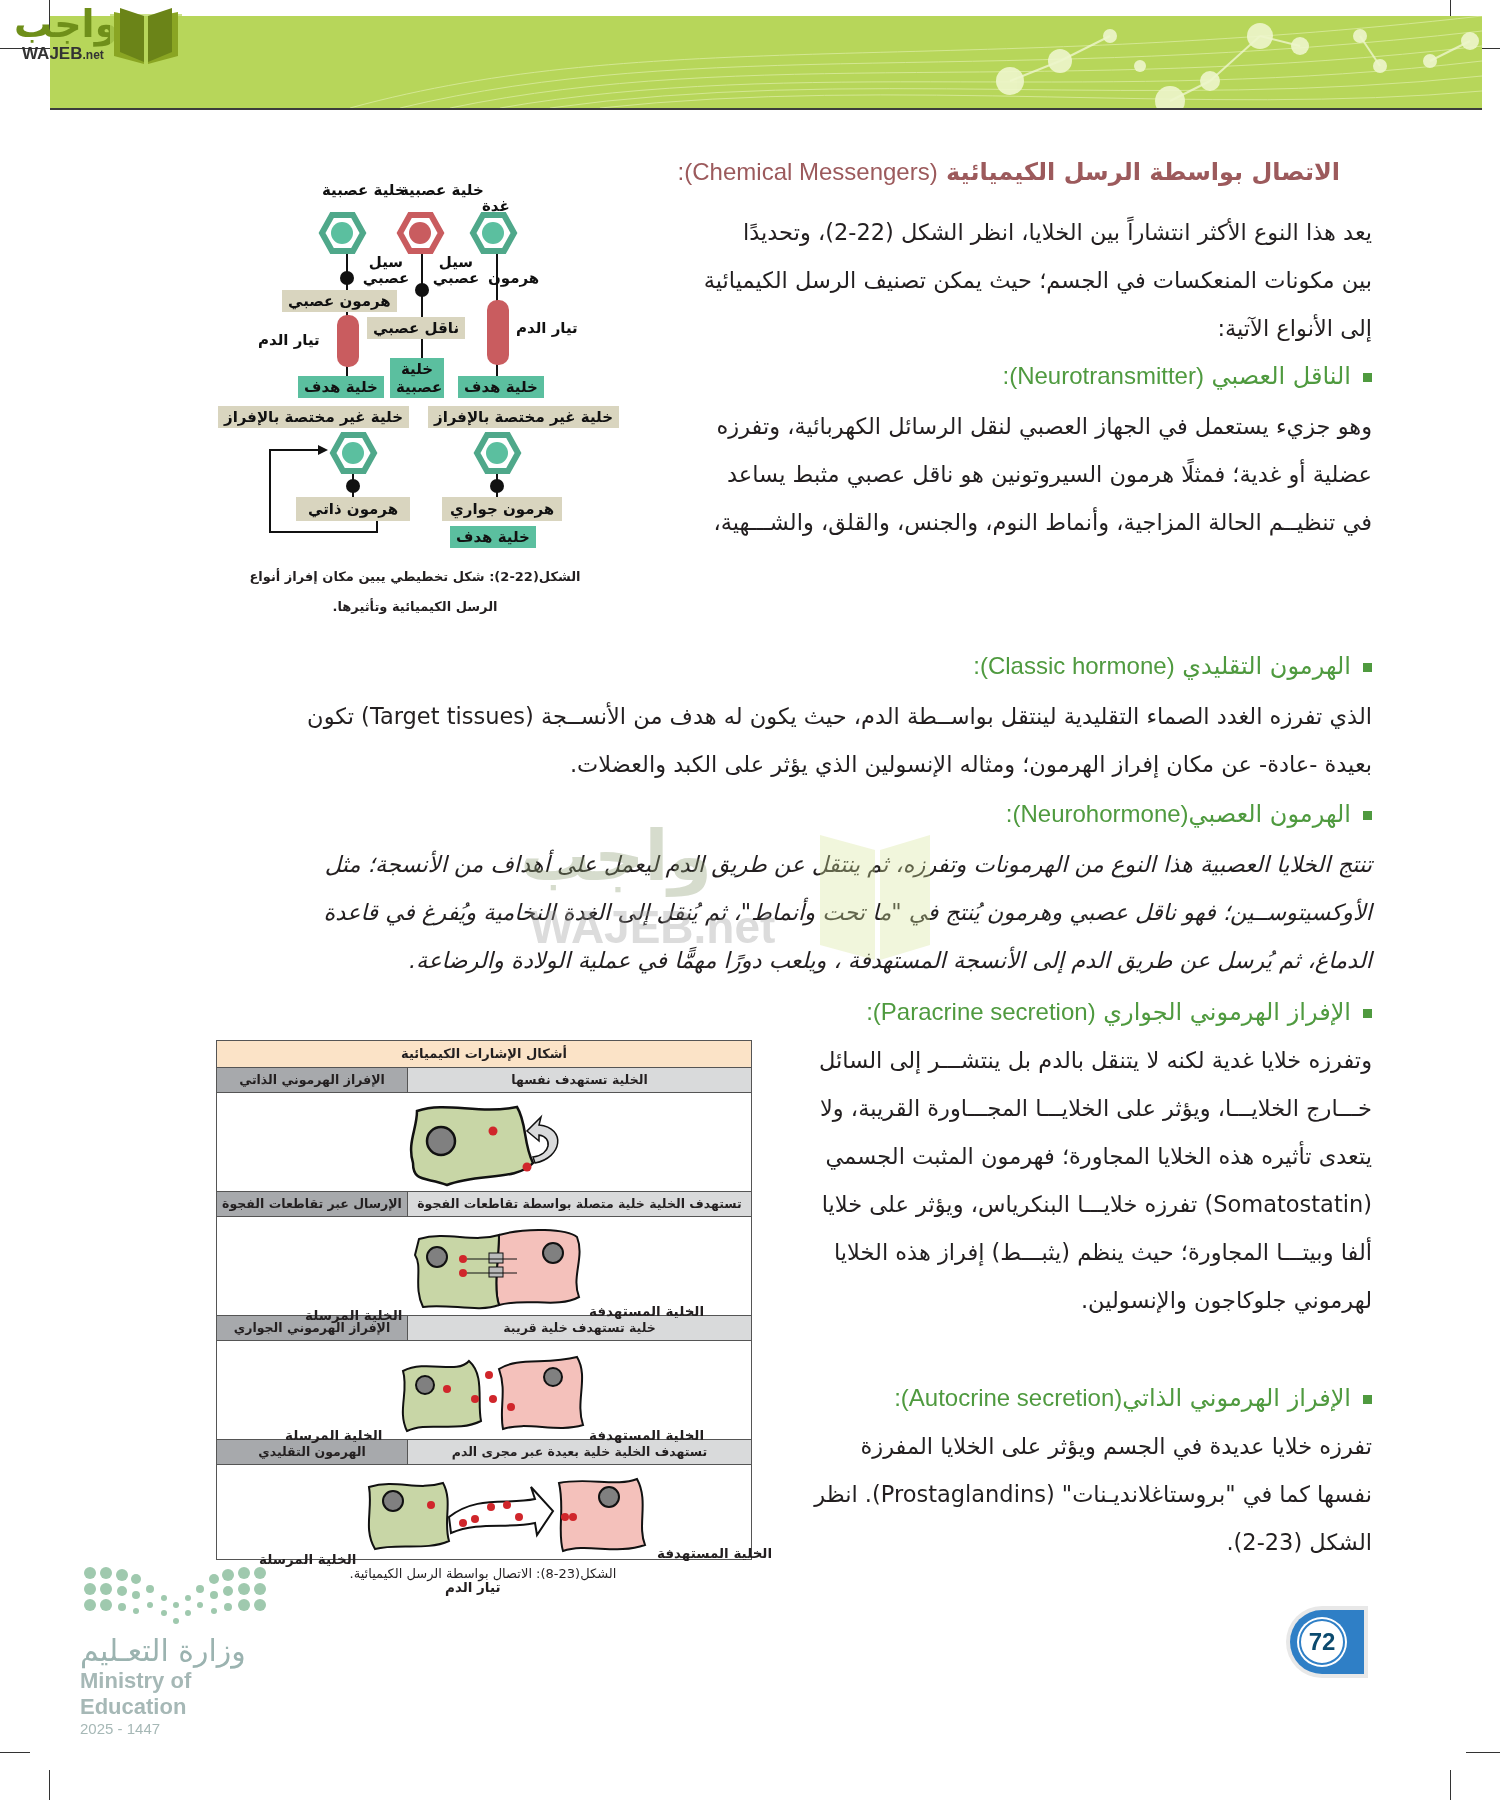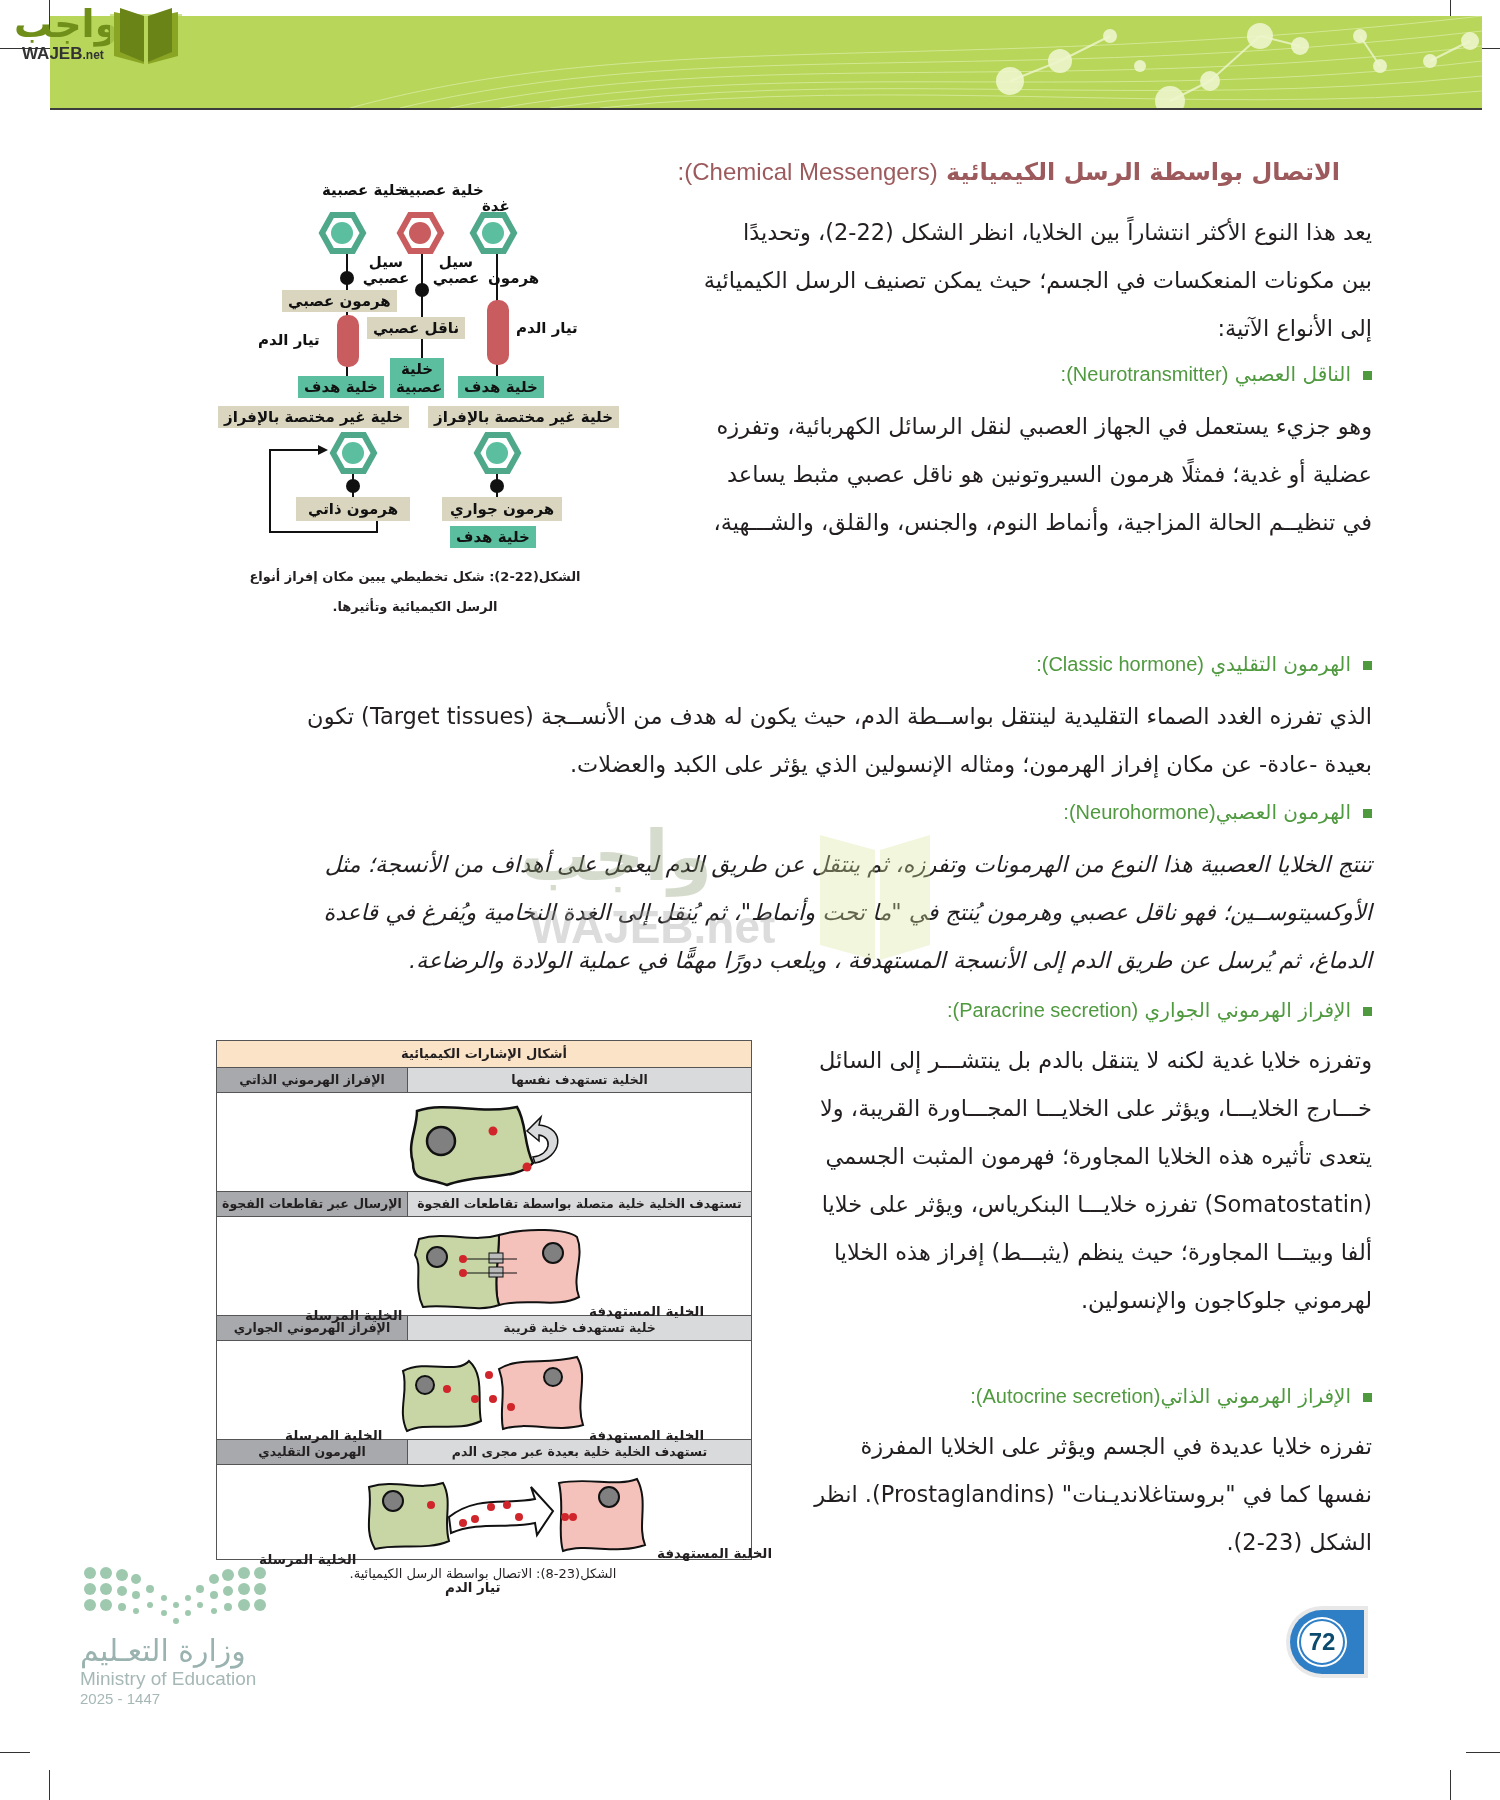--- a/index.html
+++ b/index.html
@@ -10,21 +10,21 @@
   .banner svg{position:absolute;left:0;top:0;}
   .crop{background:#333;}
   .logo{left:10px;top:6px;width:180px;height:60px;}
   .logo-ar{position:absolute;left:4px;top:-4px;font-size:38px;font-weight:bold;color:#6f8f1a;font-family:"DejaVu Sans",sans-serif;}
   .logo-en{position:absolute;left:12px;top:38px;font-size:17px;font-weight:bold;color:#333;font-family:"Liberation Sans",sans-serif;}
   .logo-en small{font-size:12px;}
   
   .rtl{direction:rtl;text-align:right;}
   .h-main{font-size:24px;color:#9c5a5c;font-weight:bold;}
   .h-main .en{font-family:"Liberation Sans",sans-serif;font-weight:normal;}
-  .h-sub{font-size:20px;color:#4f9a3f;}
+  .h-sub{font-size:24px;color:#4f9a3f;}
   .h-sub .bullet{display:inline-block;width:9px;height:9px;background:#4f9a3f;margin-left:12px;vertical-align:middle;}
   .h-sub .en{font-family:"Liberation Sans",sans-serif;}
   .para{font-size:22.5px;line-height:48px;color:#231f20;text-align:justify;text-align-last:right;}
   .caption{font-size:13px;color:#231f20;text-align:center;line-height:30px;font-weight:bold;}
   
   .lbl{position:absolute;font-size:15px;font-weight:bold;color:#111;text-align:center;white-space:nowrap;line-height:16px;}
   .box{position:absolute;font-size:15px;font-weight:bold;color:#111;padding:2px 6px;white-space:nowrap;text-align:center;line-height:18px;}
   .beige{background:#d9d5bf;}
   .teal{background:#5bbf9f;}
   
@@ -32,21 +32,21 @@
   .sig-title{height:26px;background:#fbe3c7;border-bottom:1.5px solid #555;font-size:13px;font-weight:bold;text-align:center;line-height:26px;}
   .sig-head{display:flex;height:24px;border-bottom:1.5px solid #555;font-size:12.5px;font-weight:bold;line-height:24px;direction:rtl;}
   .sig-head .desc{flex:1;background:#d9dadb;text-align:center;border-left:1.5px solid #555;}
   .sig-head .type{width:190px;background:#a7a9ac;text-align:center;}
   .sig-body{position:relative;border-bottom:1.5px solid #555;}
   .sig-body:last-child{border-bottom:none;}
   .cell-lbl{position:absolute;font-size:13.5px;font-weight:bold;white-space:nowrap;margin-top:44px;}
   
   .moe{left:80px;top:1565px;width:200px;}
   .moe-ar{font-size:30px;color:#9bb3b0;letter-spacing:1px;}
-  .moe-en{font-size:19px;color:#a6b8b6;font-family:"Liberation Sans",sans-serif;}
+  .moe-en{font-size:22px;color:#a6b8b6;font-family:"Liberation Sans",sans-serif;font-weight:bold;}
   .moe-yr{font-size:15px;color:#a6b8b6;font-family:"Liberation Sans",sans-serif;}
   .pagebadge{left:1282px;top:1604px;width:90px;height:76px;}
   .wm{left:760px;top:815px;width:240px;height:150px;opacity:0.35;}
 </style>
 </head>
 <body>
 
 <div class="abs crop" style="left:0;top:48px;width:50px;height:1px;"></div>
 <div class="abs crop" style="left:49px;top:0;width:1px;height:30px;"></div>
 <div class="abs crop" style="left:1450px;top:0;width:1px;height:35px;"></div>

